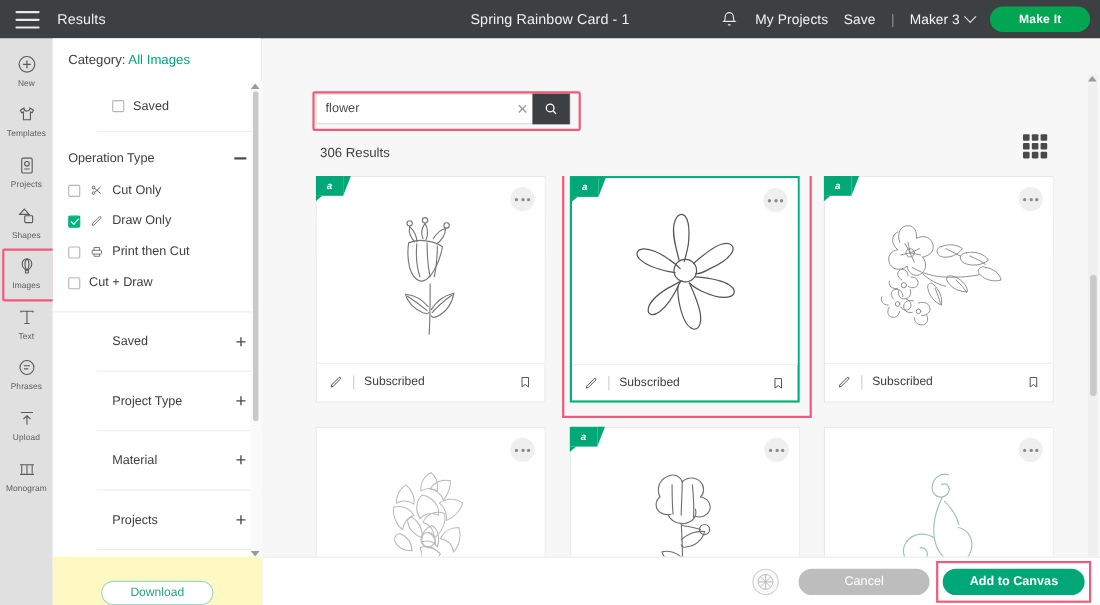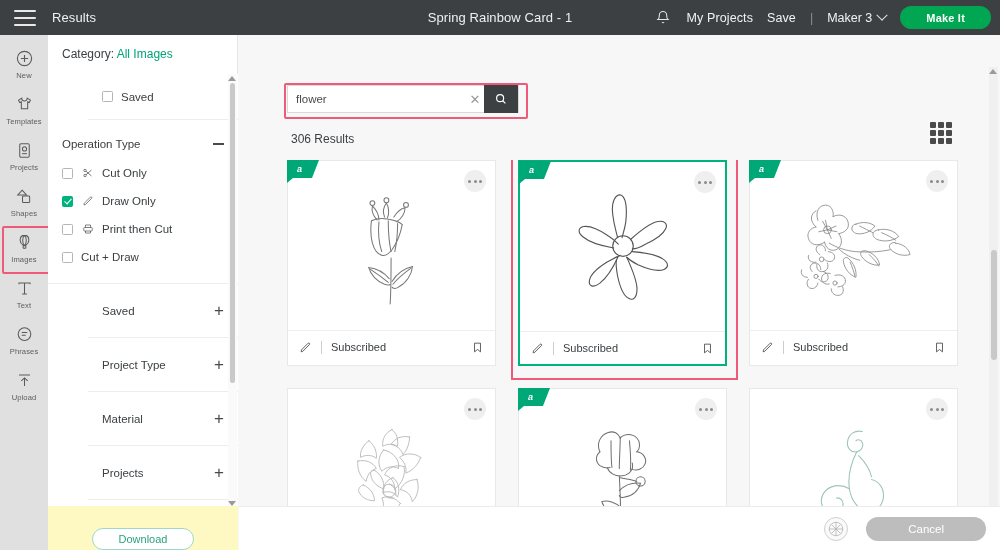--- a/index.html
+++ b/index.html
@@ -263,20 +263,28 @@
       <span class="ri-lbl">Phrases</span>
     </div>
     <div class="rail-item">
       <span class="ri-ico">
         <svg viewBox="0 0 24 24" width="19" height="19" fill="none" stroke="#5a5a5a" stroke-width="1.3">
           <path d="M5 5h14M12 9v10M8 12.5L12 8.8l4 3.7"></path>
         </svg>
       </span>
       <span class="ri-lbl">Upload</span>
     </div>
+    <div class="rail-item">
+      <span class="ri-ico">
+        <svg viewBox="0 0 24 24" width="19" height="19" fill="none" stroke="#5a5a5a" stroke-width="1.2">
+          <path d="M4 7h16M6 7v10M12 7v10M18 7v10M4 18h16"></path>
+        </svg>
+      </span>
+      <span class="ri-lbl">Monogram</span>
+    </div>
   </div>
 
   <div class="panel">
     <div class="cat-head">
       <b>Category:</b>
       <span class="cat-val">All Images</span>
     </div>
 
     <div class="panel-scroll">
       <div class="filt-row first">
@@ -673,15 +681,19 @@
   </div>
 
   <div class="botbar">
     <div class="coin">
       <svg viewBox="0 0 24 24" width="18" height="18" fill="none" stroke="#b0b0b0" stroke-width="1">
         <circle cx="12" cy="12" r="9"></circle>
           <path d="M12 3v18M3 12h18M6 6l12 12M18 6L6 18"></path>
       </svg>
     </div>
     <button class="cancel-btn">Cancel</button>
+    <div class="add-wrap">
+      <button class="add-btn">Add to Canvas</button>
+      <div class="add-hl"></div>
+    </div>
   </div>
 
 </div>
 
 </body></html>

